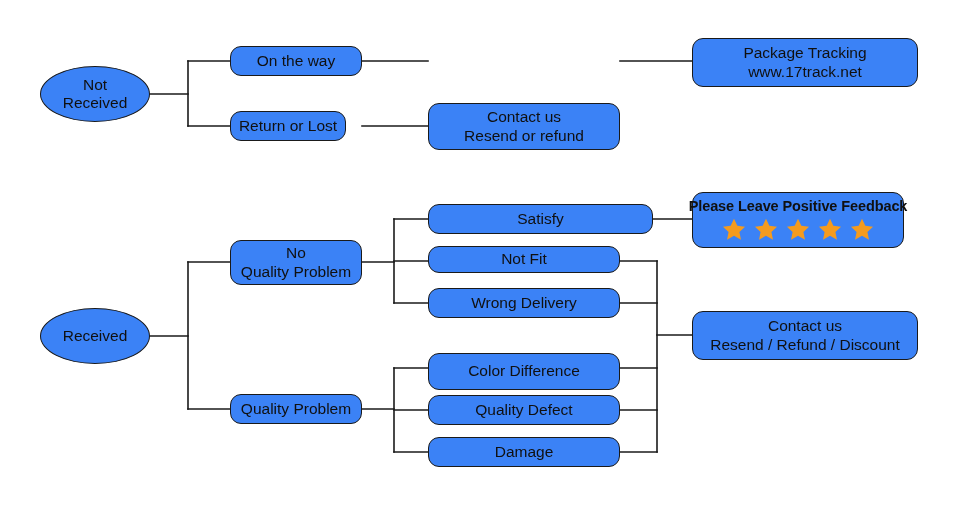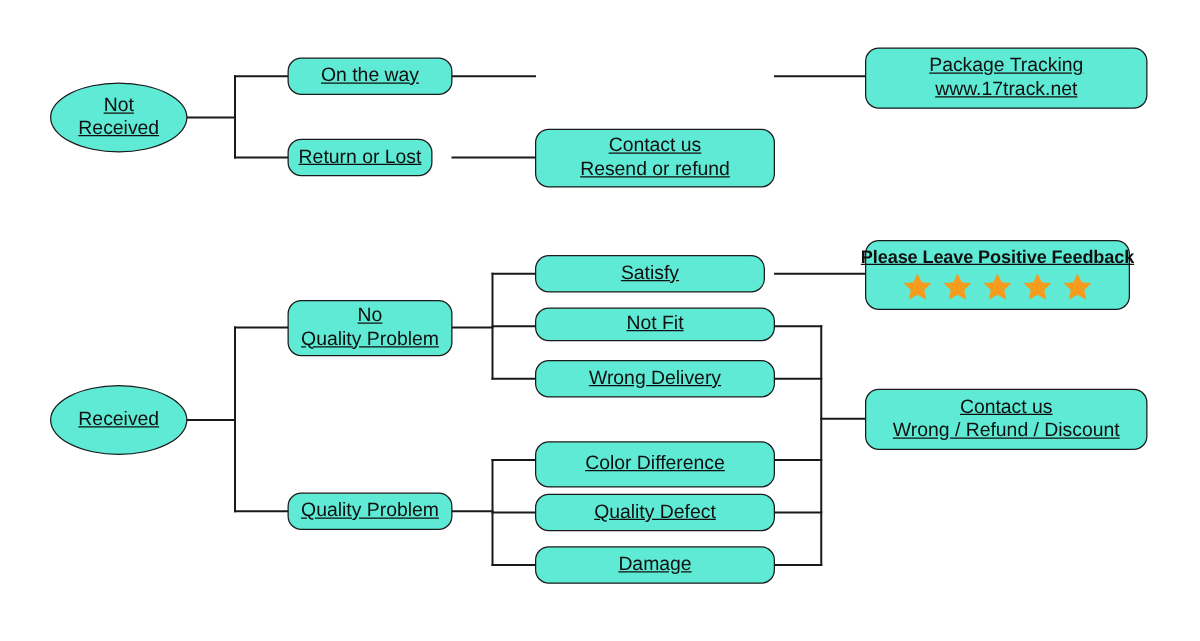--- a/index.html
+++ b/index.html
@@ -23,30 +23,29 @@
     left: 0;
     top: 0;
     width: 960px;
     height: 513px;
     pointer-events: none;
   }
   .node {
     position: absolute;
     box-sizing: border-box;
     border: 1.4px solid #1a1a1a;
-    background: #5eead4;
+    background: #3b82f6;
     display: flex;
     flex-direction: column;
     align-items: center;
     justify-content: center;
     text-align: center;
     color: #101010;
     line-height: 1.18;
     z-index: 2;
-    text-decoration: underline;
   }
   .node.box {
     border-radius: 11px;
   }
   .node.ellipse {
     border-radius: 50%;
   }
   .node .line {
     display: block;
     white-space: nowrap;
@@ -151,21 +150,21 @@
 
   <div class="node box fs16" style="left:230px; top:240px; width:132px; height:45px;">
     <span class="line">No</span>
     <span class="line">Quality Problem</span>
   </div>
 
   <div class="node box fs16" style="left:230px; top:394px; width:132px; height:30px;">
     <span class="line">Quality Problem</span>
   </div>
 
-  <div class="node box fs16" style="left:428px; top:204px; width:184px; height:30px;">
+  <div class="node box fs16" style="left:428px; top:204px; width:225px; height:30px;">
     <span class="line">Satisfy</span>
   </div>
 
   <div class="node box fs16" style="left:428px; top:246px; width:192px; height:27px;">
     <span class="line">Not Fit</span>
   </div>
 
   <div class="node box fs16" style="left:428px; top:288px; width:192px; height:30px;">
     <span class="line">Wrong Delivery</span>
   </div>
@@ -198,16 +197,16 @@
           <path d="M12 1.6 L15.2 8.4 L22.6 9.3 L17.2 14.4 L18.7 21.8 L12 18.1 L5.3 21.8 L6.8 14.4 L1.4 9.3 L8.8 8.4 Z" fill="#F59B1E"></path>
         </svg>
         <svg class="star" viewBox="0 0 24 24">
           <path d="M12 1.6 L15.2 8.4 L22.6 9.3 L17.2 14.4 L18.7 21.8 L12 18.1 L5.3 21.8 L6.8 14.4 L1.4 9.3 L8.8 8.4 Z" fill="#F59B1E"></path>
         </svg>
       </span>
   </div>
 
   <div class="node box fs16" style="left:692px; top:311px; width:226px; height:49px;">
     <span class="line">Contact us</span>
-    <span class="line">Wrong / Refund / Discount</span>
+    <span class="line">Resend / Refund / Discount</span>
   </div>
 
 </div>
 
 </body></html>

